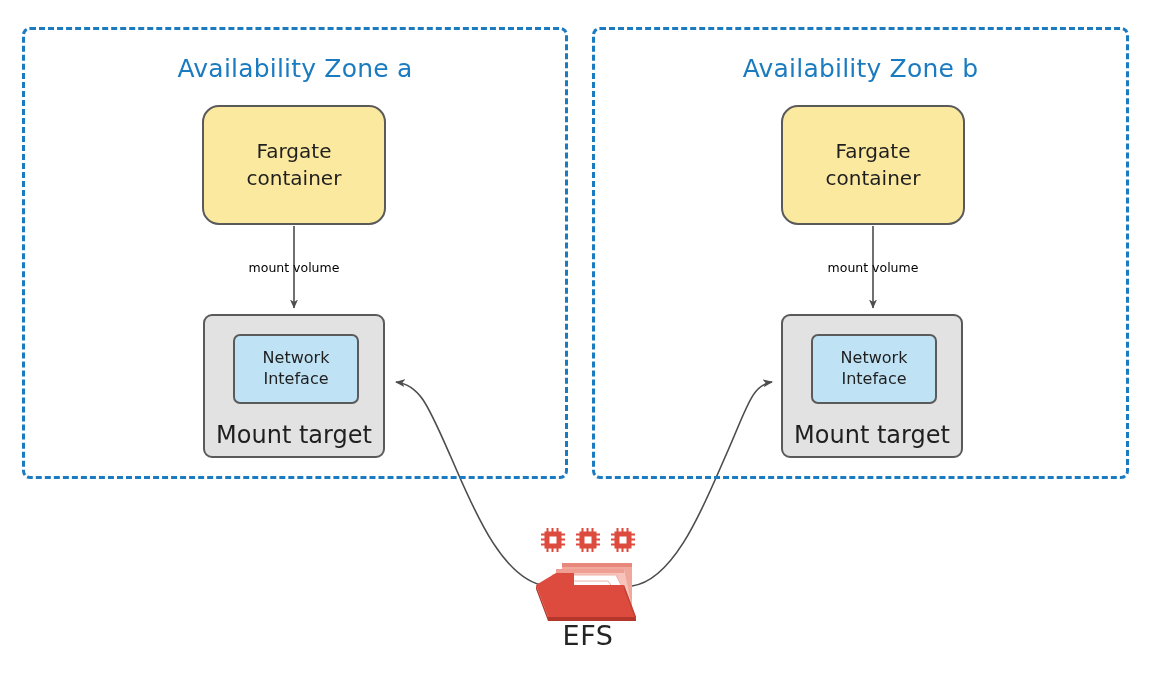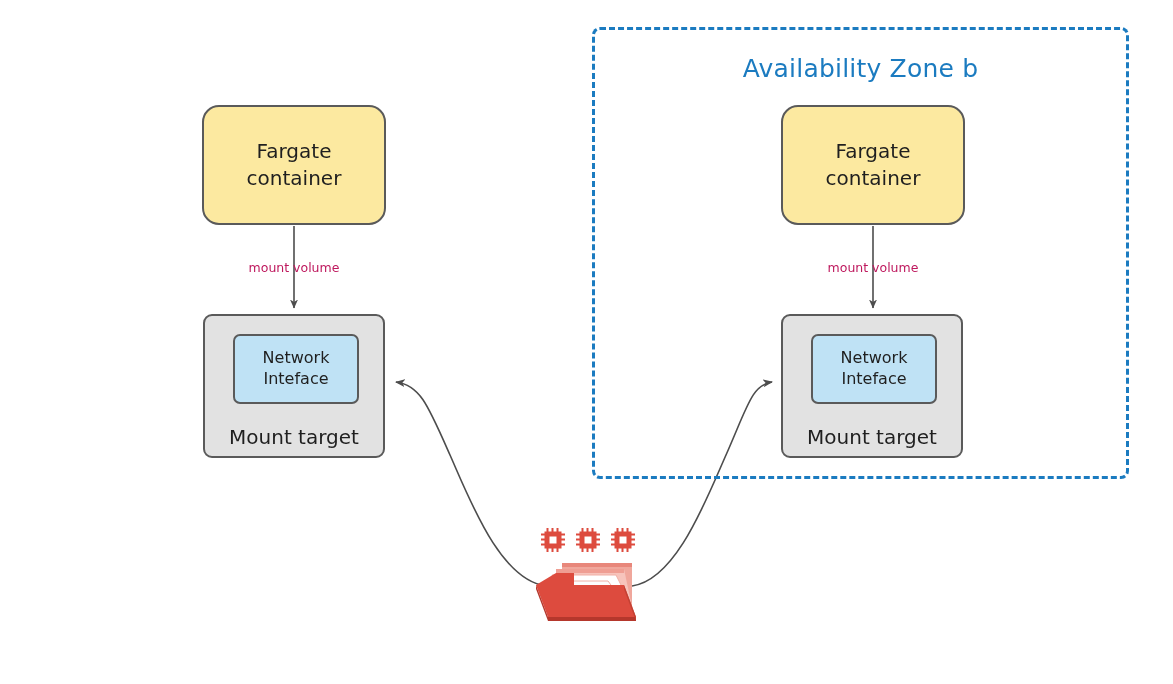--- a/index.html
+++ b/index.html
@@ -76,21 +76,21 @@
   }
   #mount-target-a { left: 203px; top: 314px; }
   #mount-target-b { left: 781px; top: 314px; }
 
   .mount-target-label {
     position: absolute;
     left: 0;
     bottom: 7px;
     width: 100%;
     text-align: center;
-    font-size: 20px;
+    font-size: 24px;
     color: #1f1f1f;
     white-space: nowrap;
   }
 
   .eni-box {
     position: absolute;
     box-sizing: border-box;
     left: 28px;
     top: 18px;
     width: 126px;
@@ -105,21 +105,21 @@
     font-size: 16px;
     line-height: 1.3;
     color: #1f1f1f;
     text-align: center;
   }
 
   
   .mount-volume-label {
     position: absolute;
     font-size: 12.5px;
-    color: #be185d;
+    color: #000000;
     white-space: nowrap;
     text-align: center;
   }
   #mount-volume-label-a { left: 202px; top: 260px; width: 184px; }
   #mount-volume-label-b { left: 781px; top: 260px; width: 184px; }
 
   
   #efs-group {
     position: absolute;
     left: 528px;
@@ -175,20 +175,23 @@
 
     <line x1="294" y1="226" x2="294" y2="308" stroke="#4d4d4d" stroke-width="1.6" marker-end="url(#arrowhead-small)"></line>
 
     <line x1="873" y1="226" x2="873" y2="308" stroke="#4d4d4d" stroke-width="1.6" marker-end="url(#arrowhead-small)"></line>
 
     <path d="M 546,586 C 500,580 470,500 450,455 C 428,405 420,385 396,382" fill="none" stroke="#4d4d4d" stroke-width="1.6" marker-end="url(#arrowhead-dark)"></path>
 
     <path d="M 632,586 C 676,580 706,500 726,455 C 748,405 752,385 772,382" fill="none" stroke="#4d4d4d" stroke-width="1.6" marker-end="url(#arrowhead-dark)"></path>
   </svg>
 
+  <div class="az-zone" id="zone-a">
+    <div class="az-title">Availability Zone a</div>
+  </div>
 
   <div class="fargate-box" id="fargate-a">
     <span>Fargate</span>
     <span>container</span>
   </div>
 
   <div class="mount-volume-label" id="mount-volume-label-a">mount volume</div>
 
   <div class="mount-target-box" id="mount-target-a">
     <div class="eni-box">
@@ -289,15 +292,16 @@
 
       <polygon points="8,30 28,18 46,18 46,30" fill="#dd4b3e"></polygon>
 
       <polygon points="8,30 96,30 108,62 20,62" fill="#dd4b3e"></polygon>
 
       <polygon points="8,30 20,62 20,66 8,34" fill="#b5372c"></polygon>
       <polygon points="20,62 108,62 108,66 20,66" fill="#b5372c"></polygon>
       <polygon points="96,30 108,62 108,66 96,34" fill="#c24133"></polygon>
     </svg>
 
+    <div class="efs-label">EFS</div>
   </div>
 
 </div>
 
 </body></html>

